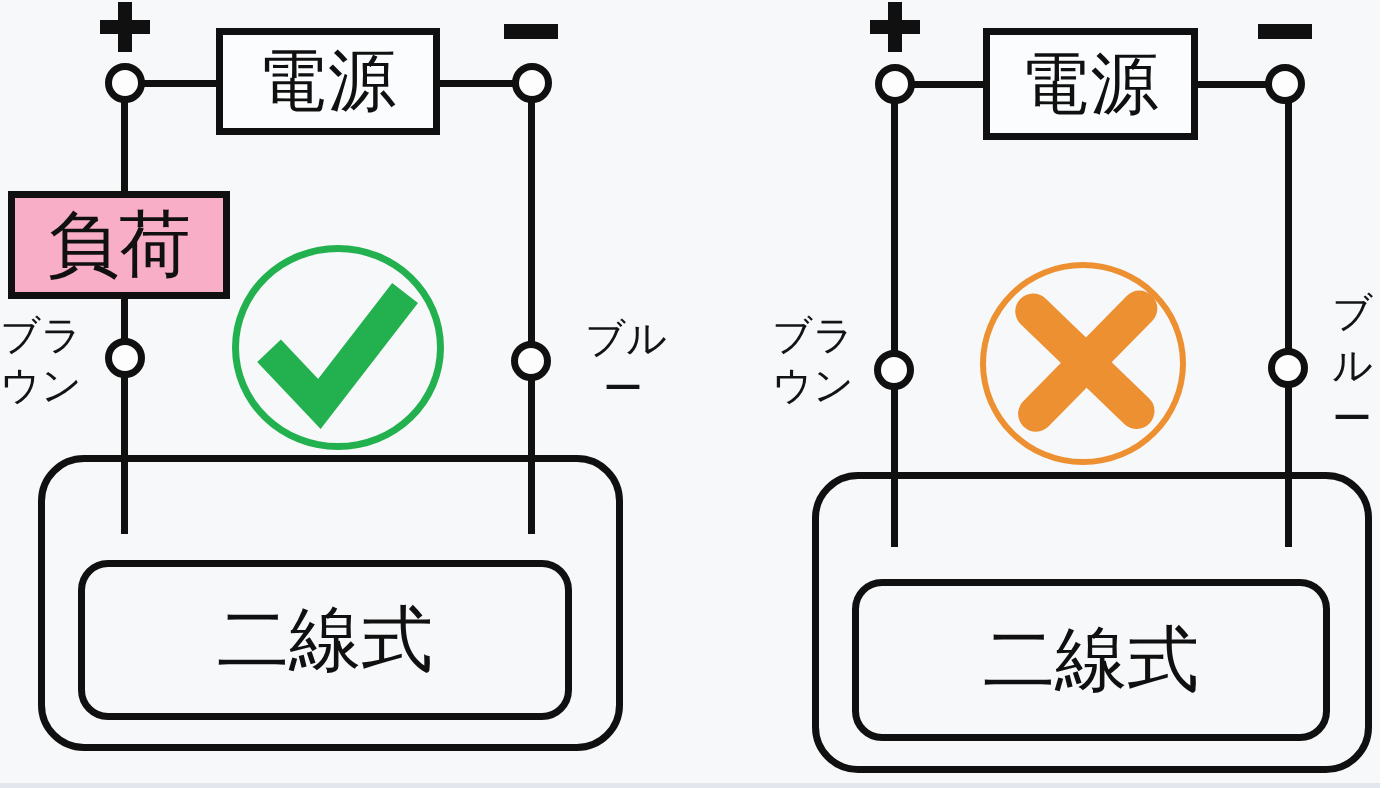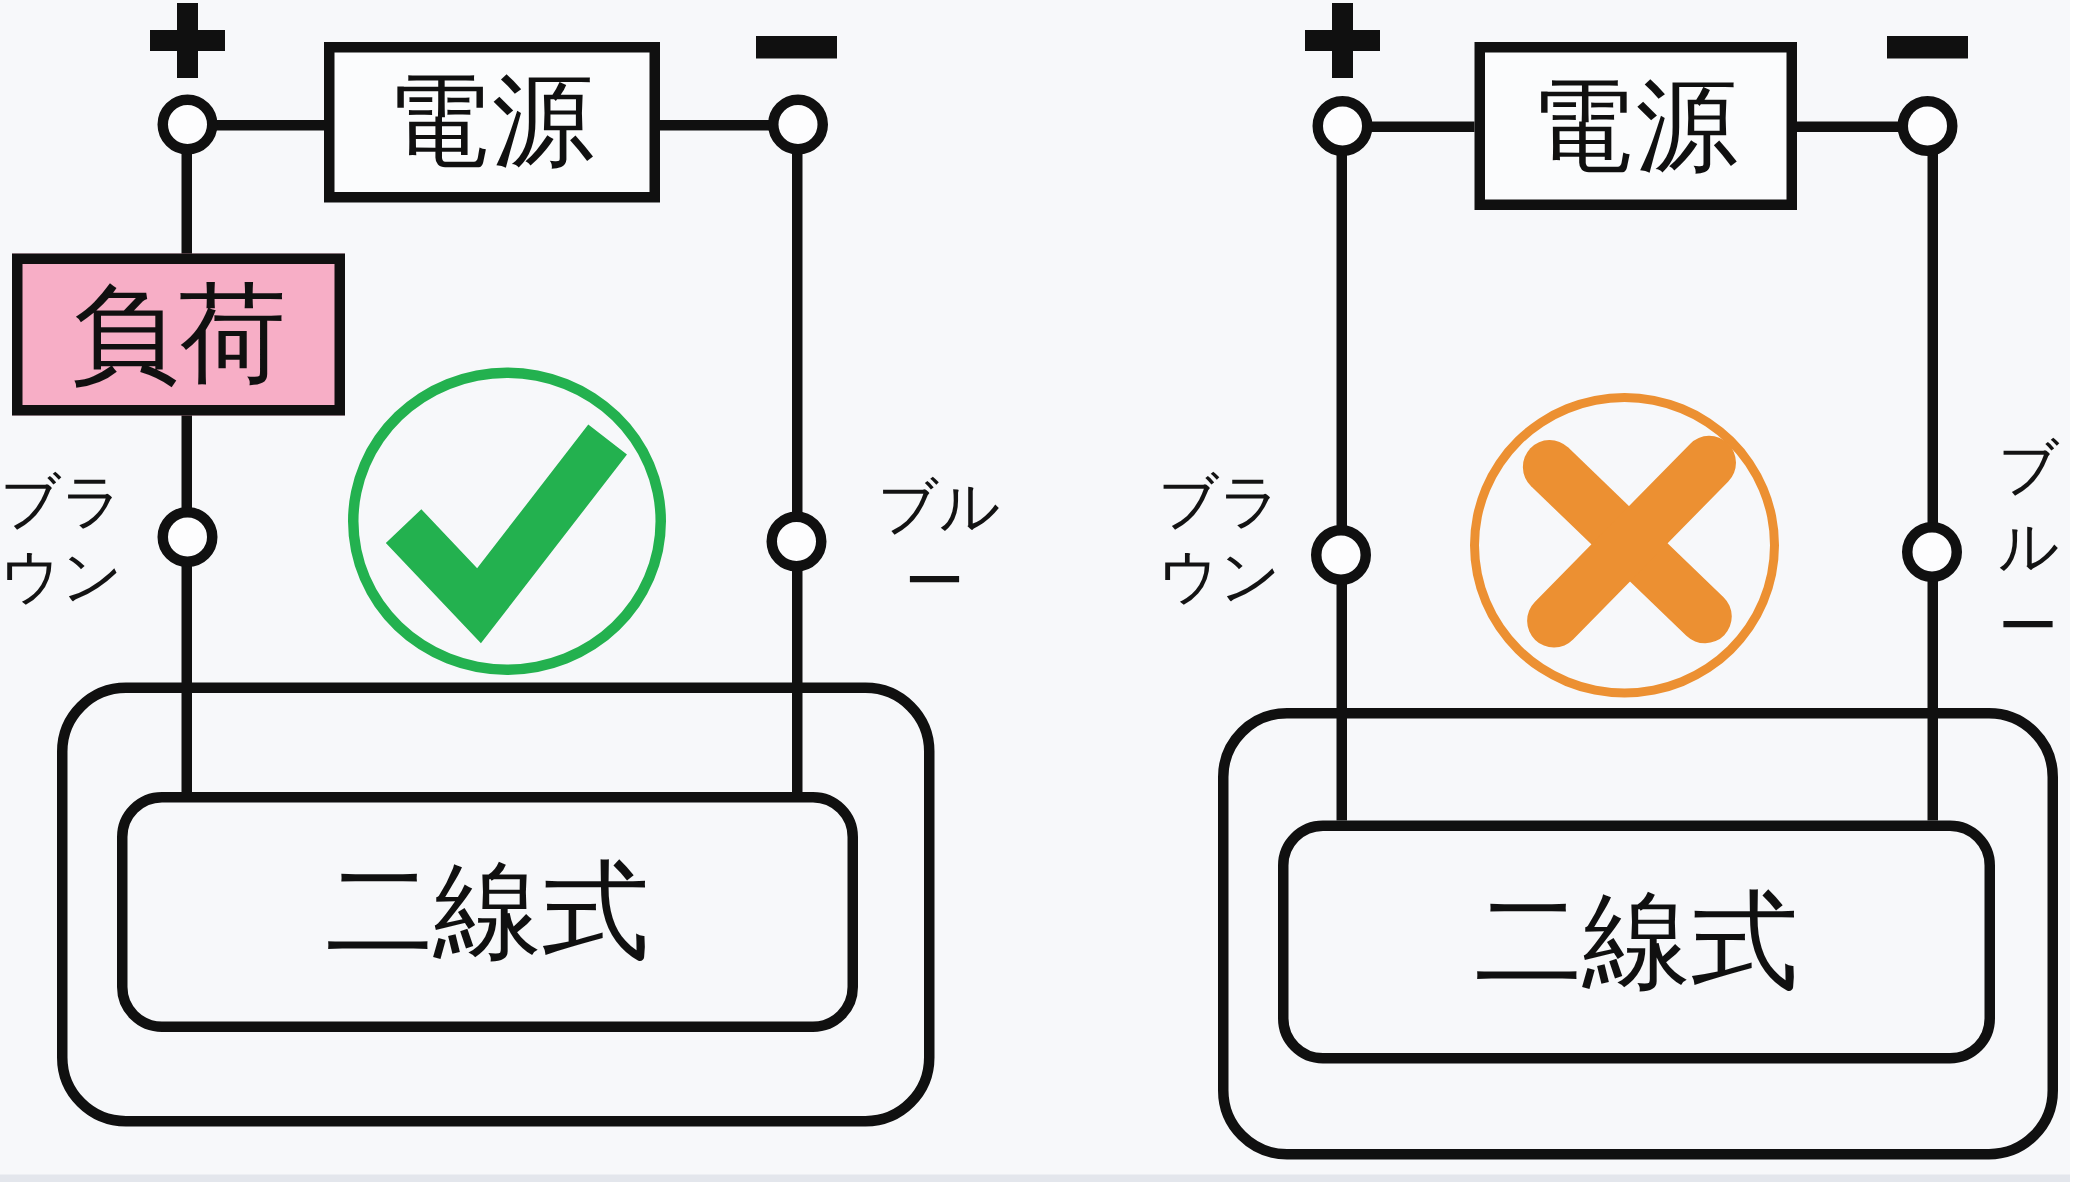--- a/index.html
+++ b/index.html
@@ -26,23 +26,23 @@
   
   .box{
     position:absolute;
     border:7px solid var(--wire);
     background:#fbfcfd;
     box-sizing:border-box;
     display:flex;align-items:center;justify-content:center;
     z-index:2;
   }
   .power-box{font-size:68px;font-weight:500;letter-spacing:2px;}
-  .load-box{background:var(--load-fill);font-size:72px;font-weight:500;z-index:3;}
+  .load-box{background:var(--load-fill);font-size:72px;font-weight:500;z-index:3;margin-top:22px;}
   .outer-box{border-radius:46px;background:transparent;z-index:0;}
-  .inner-box{border-radius:30px;font-size:72px;font-weight:500;background:transparent;z-index:2;}
+  .inner-box{border-radius:30px;font-size:72px;font-weight:500;background:transparent;z-index:2;margin-top:32px;}
   
   .term{
     position:absolute;width:40px;height:40px;box-sizing:border-box;
     border:7px solid var(--wire);border-radius:50%;
     background:#fdfdfe;z-index:4;
   }
   
   .plus{position:absolute;width:50px;height:50px;z-index:3;}
   .plus::before,.plus::after{content:"";position:absolute;background:var(--wire);}
   .plus::before{left:0;top:18px;width:50px;height:14px;}

